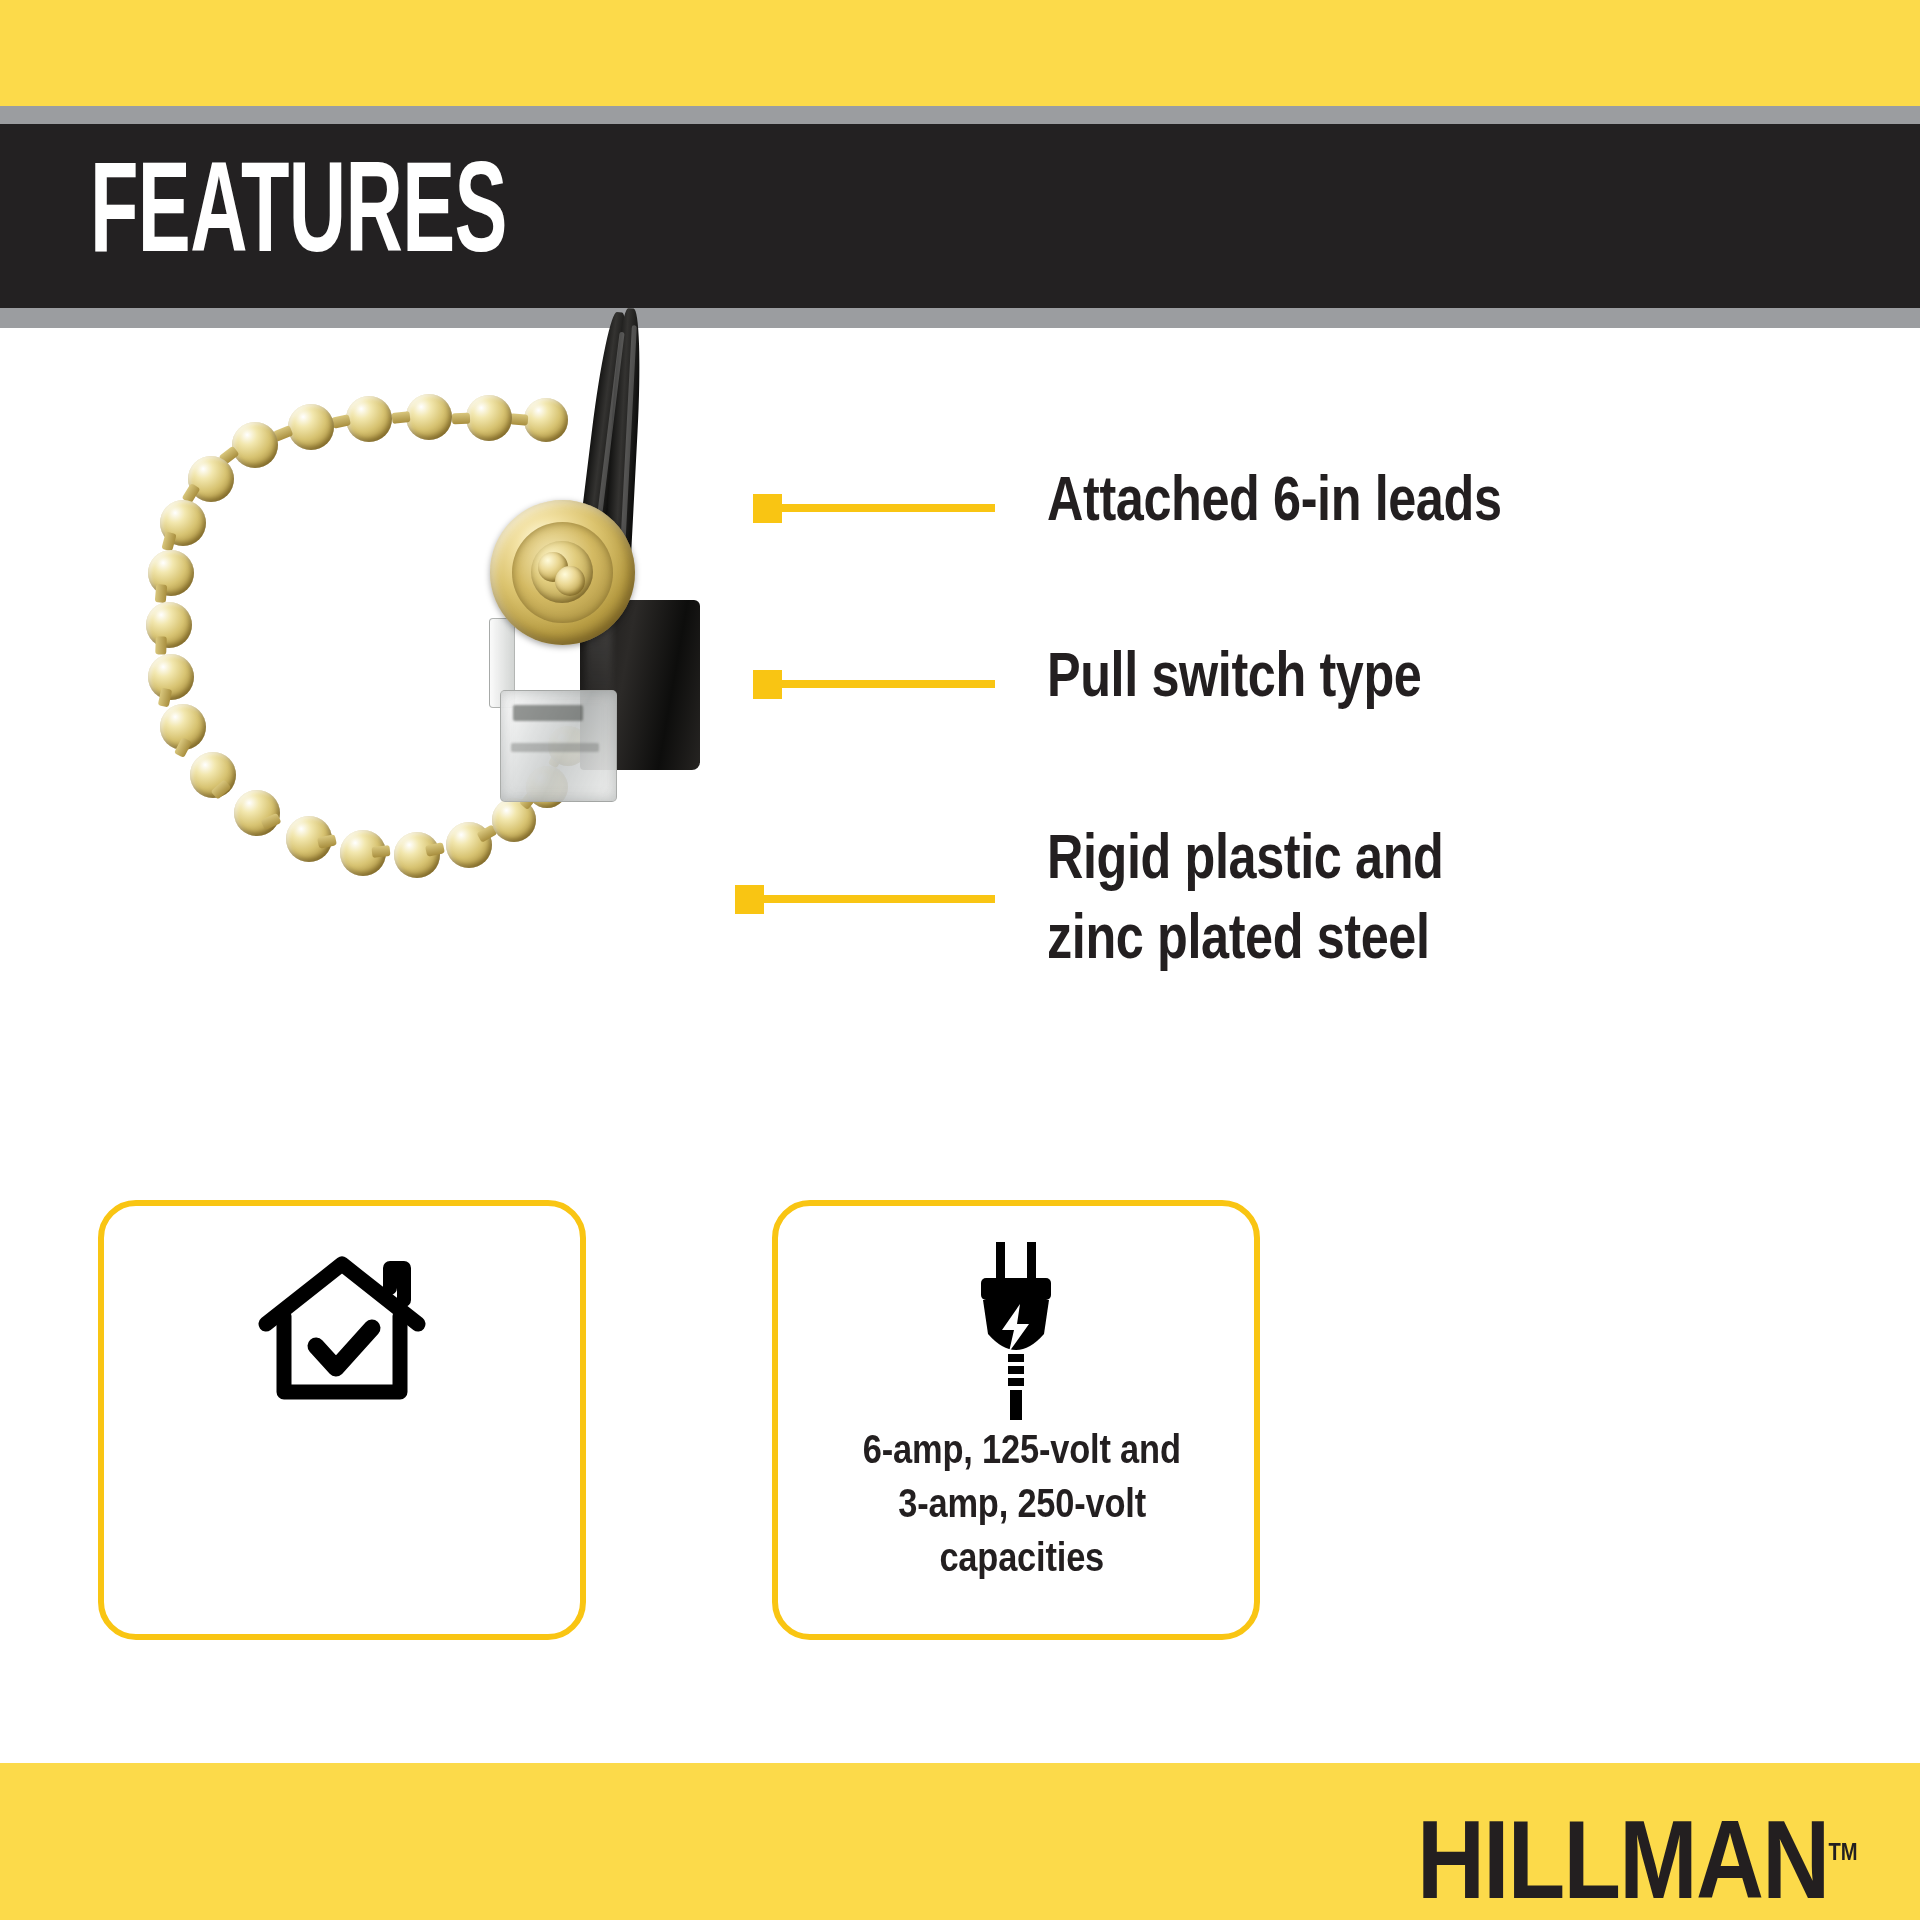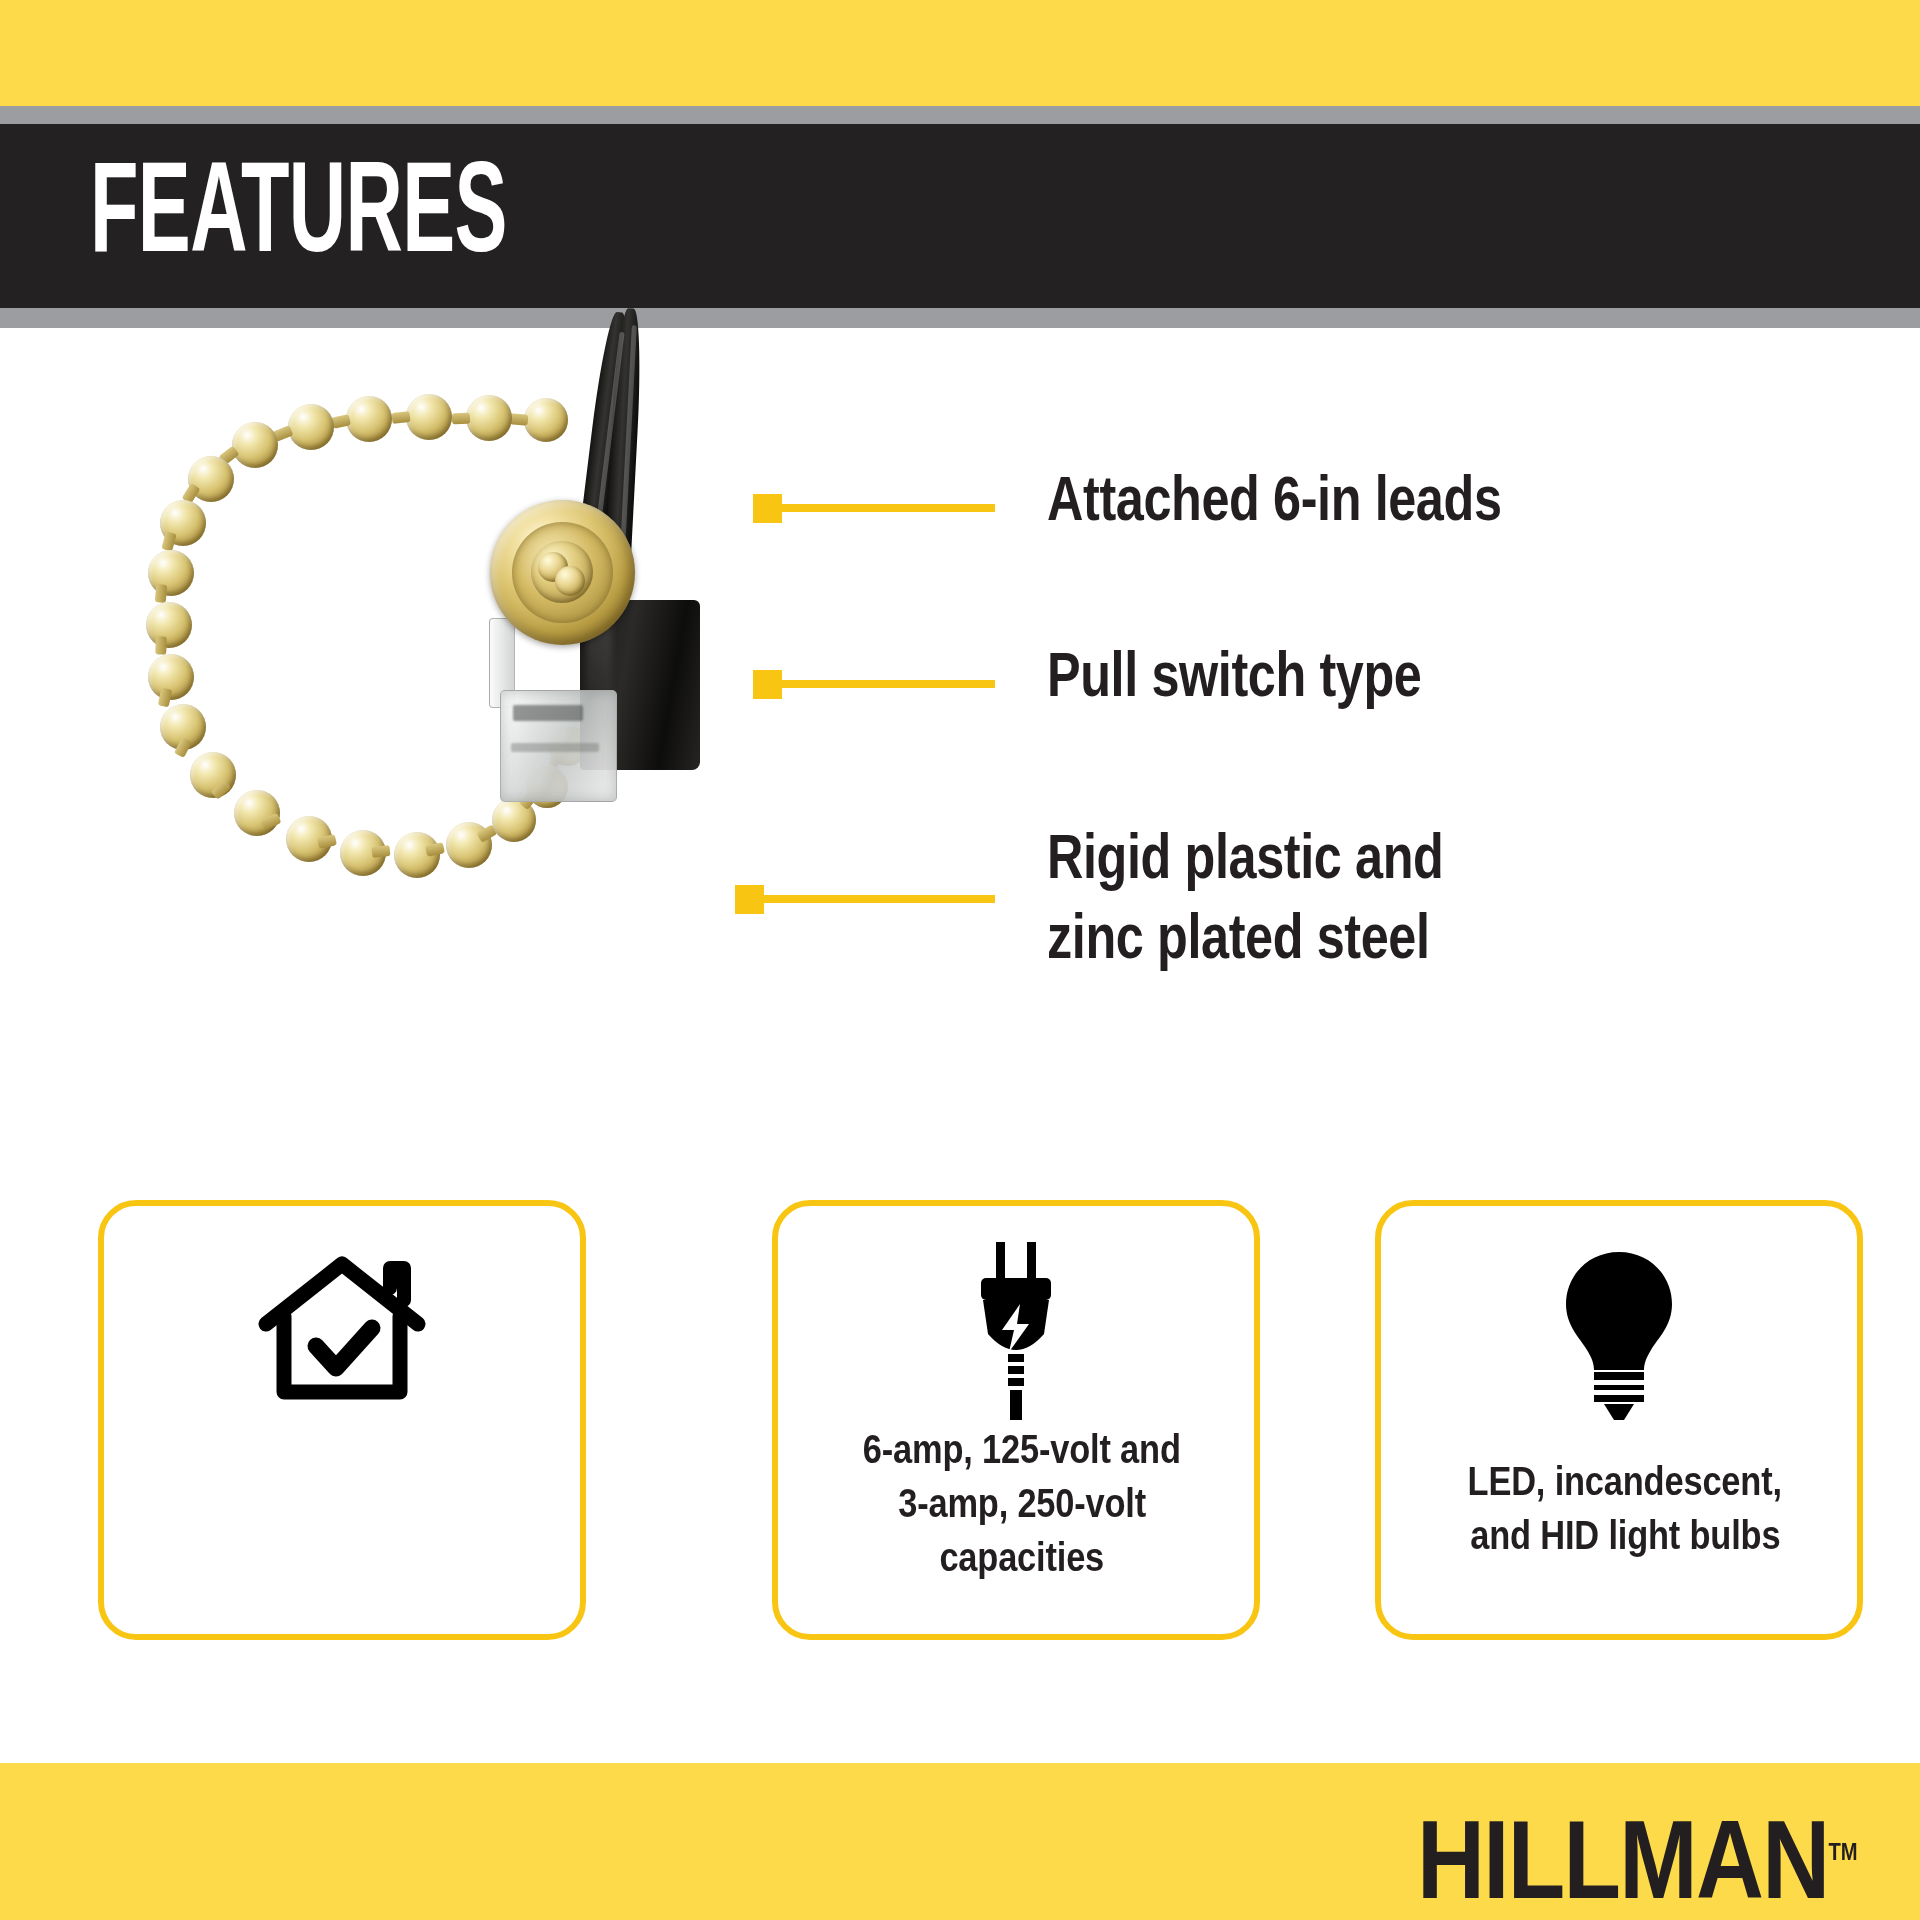--- a/index.html
+++ b/index.html
@@ -278,41 +278,17 @@
         </svg>
       </div>
     </div>
     <div class="card-label" style="top:216px;">
       <span>6-amp, 125-volt and</span><br>
       <span>3-amp, 250-volt</span><br>
       <span>capacities</span>
     </div>
   </div>
 
-  <div class="card" style="left:1375px;">
-    <div class="card-icon">
-      <div class="ico-bulb">
-        <svg width="130" height="175" viewBox="0 0 130 175" aria-hidden="true">
-          <path d="M65 6
-                   C96 6 118 30 118 58
-                   C118 80 104 92 97 104
-                   C92 112 90 118 90 124
-                   L40 124
-                   C40 118 38 112 33 104
-                   C26 92 12 80 12 58
-                   C12 30 34 6 65 6 Z" fill="#000"></path>
-          <rect x="40" y="126" width="50" height="30" fill="#000"></rect>
-          <rect x="40" y="134" width="50" height="5" fill="#fff"></rect>
-          <rect x="40" y="144" width="50" height="5" fill="#fff"></rect>
-          <path d="M50 158 L80 158 L70 174 L60 174 Z" fill="#000"></path>
-        </svg>
-      </div>
-    </div>
-    <div class="card-label" style="top:248px;">
-      <span>LED, incandescent,</span><br>
-      <span>and HID light bulbs</span>
-    </div>
-  </div>
 
   <div class="ftr-yellow"></div>
   <div class="logo"><span>HILLMAN</span><span class="tm">TM</span></div>
 
 </div>
 
 </body></html>

